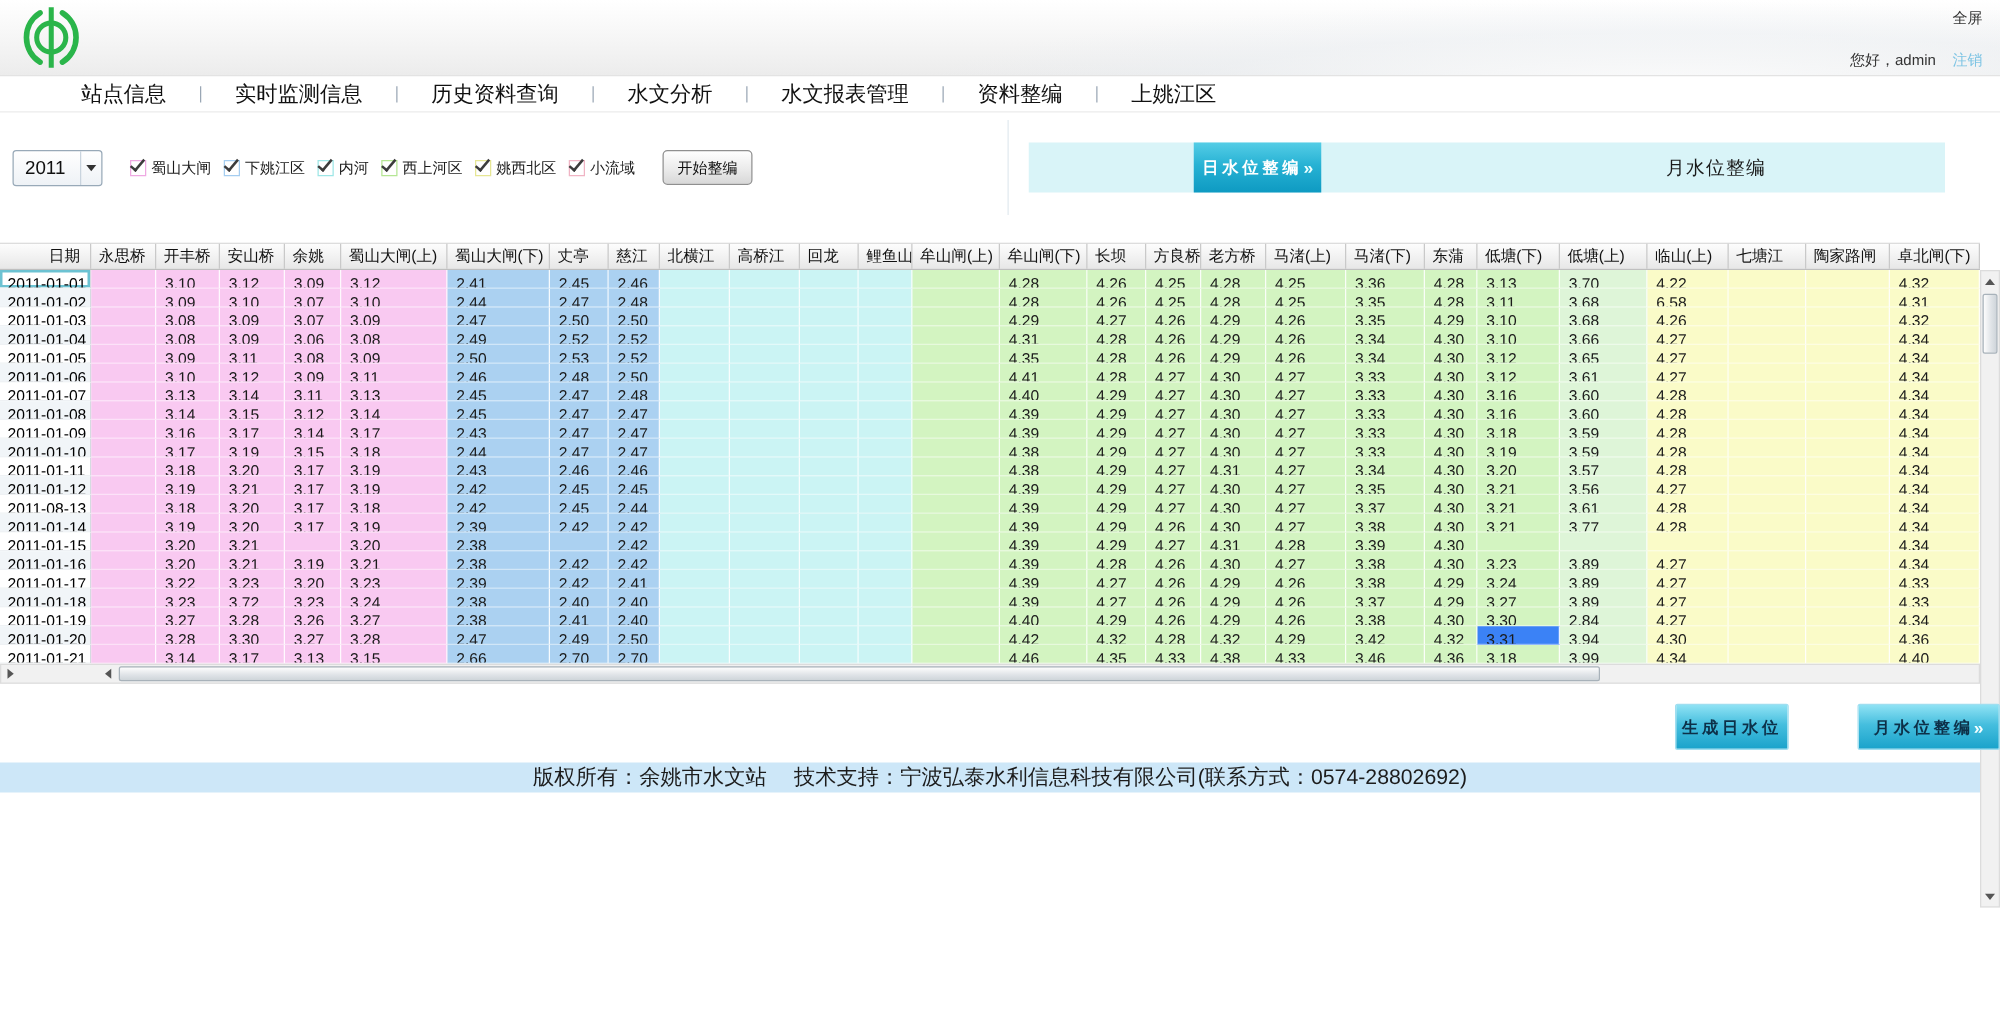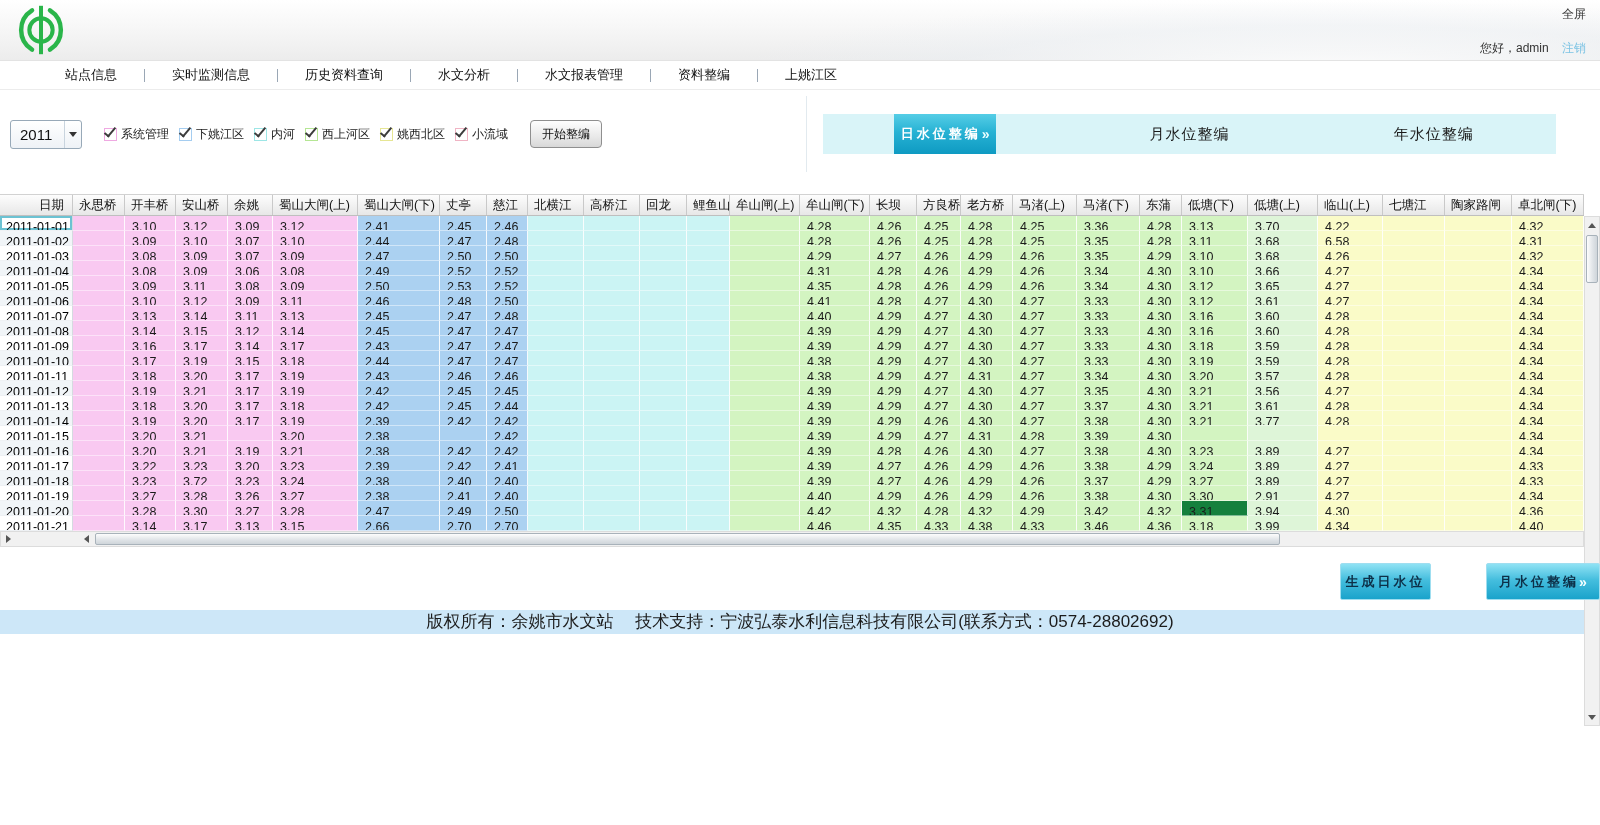--- a/index.html
+++ b/index.html
@@ -14,21 +14,21 @@
   .brand { position:absolute; left:14px; top:4px; display:flex; align-items:center; z-index:2; }
   .logo-svg { width:54px; height:52px; }
   .sys-title { font-size:22px; font-weight:bold; color:#4585cb; letter-spacing:2px; margin-left:12px; margin-top:6px; }
   .fullscreen-link { position:absolute; right:14px; top:6px; font-size:12px; color:#333; z-index:3; cursor:pointer; }
   .user-box { position:absolute; right:14px; top:40px; font-size:12px; color:#333; z-index:3; }
   .logout-link { color:#7ec4e4; margin-left:10px; cursor:pointer; }
 
   
   .nav-bar { height:30px; background:#fff; border-top:1px solid #e3e3e3; border-bottom:1px solid #ececec;
     display:flex; align-items:center; padding-left:38px; }
-  .nav-item { font-size:13px; color:#111; padding:0 27px; cursor:pointer; white-space:nowrap; }
+  .nav-item { font-size:17px; color:#111; padding:0 27px; cursor:pointer; white-space:nowrap; }
   .nav-sep { width:1px; height:13px; background:#9aa7b5; }
 
   
   .controls-row { margin-top:12px; height:64px; display:flex; position:relative; }
   .controls-left { width:806px; display:flex; align-items:center; padding-left:10px; }
   .controls-divider { position:absolute; left:806px; top:-6px; height:76px; width:1px; background:#e2eaef; }
 
   .year-select { width:72px; height:29px; border:1px solid #98a9b8; border-radius:3px;
     background:linear-gradient(180deg,#fff,#eef2f6); display:flex; align-items:center; cursor:pointer; }
   .year-value { flex:1; font-size:15px; color:#111; padding-left:9px; }
@@ -142,21 +142,21 @@
         <span class="year-value">2011</span>
         <span class="year-arrow-box">
           <span class="caret-down"></span>
         </span>
       </div>
       <div class="checkbox-group">
           <span class="cb-item">
             <span class="cb-box" style="border-color: rgb(239, 169, 226);">
               <span class="cb-check"></span>
             </span>
-            <span class="cb-label">系统管理</span>
+            <span class="cb-label">蜀山大闸</span>
           </span>
           <span class="cb-item">
             <span class="cb-box" style="border-color: rgb(165, 205, 240);">
               <span class="cb-check"></span>
             </span>
             <span class="cb-label">下姚江区</span>
           </span>
           <span class="cb-item">
             <span class="cb-box" style="border-color: rgb(157, 230, 230);">
               <span class="cb-check"></span>
@@ -188,23 +188,20 @@
     <div class="tabs-strip">
         <div class="tab-section">
           <button class="tab-active">
             <span>日水位整编</span>
             <span class="tab-arrow">»</span>
           </button>
         </div>
         <div class="tab-section">
           <div class="tab-label">月水位整编</div>
         </div>
-        <div class="tab-section">
-          <div class="tab-label">年水位整编</div>
-        </div>
       </div>
   </div>
 
   <div class="table-area">
     <div class="grid">
       <div class="grid-header">
           <div class="h-cell" style="width: 73px; padding-left: 39px;">日期</div>
           <div class="h-cell" style="width: 52px;">永思桥</div>
           <div class="h-cell" style="width: 51px;">开丰桥</div>
           <div class="h-cell" style="width: 52px;">安山桥</div>
@@ -575,21 +572,21 @@
             <div class="cell" style="width: 63px; background-color: rgb(211, 244, 193);">3.35</div>
             <div class="cell" style="width: 42px; background-color: rgb(211, 244, 193);">4.30</div>
             <div class="cell" style="width: 66px; background-color: rgb(211, 244, 193);">3.21</div>
             <div class="cell" style="width: 70px; background-color: rgb(222, 245, 216);">3.56</div>
             <div class="cell" style="width: 65px; background-color: rgb(250, 251, 200);">4.27</div>
             <div class="cell" style="width: 62px; background-color: rgb(250, 251, 200);"></div>
             <div class="cell" style="width: 67px; background-color: rgb(250, 251, 200);"></div>
             <div class="cell" style="width: 72px; background-color: rgb(250, 251, 200);">4.34</div>
           </div>
           <div class="g-row">
-            <div class="cell date" style="width: 73px;">2011-01-13</div>
+            <div class="cell date" style="width: 73px;">2011-08-13</div>
             <div class="cell" style="width: 52px; background-color: rgb(249, 201, 241);"></div>
             <div class="cell" style="width: 51px; background-color: rgb(249, 201, 241);">3.18</div>
             <div class="cell" style="width: 52px; background-color: rgb(249, 201, 241);">3.20</div>
             <div class="cell" style="width: 45px; background-color: rgb(249, 201, 241);">3.17</div>
             <div class="cell" style="width: 85px; background-color: rgb(249, 201, 241);">3.18</div>
             <div class="cell" style="width: 82px; background-color: rgb(171, 209, 241);">2.42</div>
             <div class="cell" style="width: 47px; background-color: rgb(171, 209, 241);">2.45</div>
             <div class="cell" style="width: 41px; background-color: rgb(171, 209, 241);">2.44</div>
             <div class="cell" style="width: 56px; background-color: rgb(203, 244, 244);"></div>
             <div class="cell" style="width: 56px; background-color: rgb(203, 244, 244);"></div>
@@ -771,21 +768,21 @@
             <div class="cell" style="width: 43px; background-color: rgb(203, 244, 244);"></div>
             <div class="cell" style="width: 70px; background-color: rgb(211, 244, 193);"></div>
             <div class="cell" style="width: 70px; background-color: rgb(211, 244, 193);">4.40</div>
             <div class="cell" style="width: 47px; background-color: rgb(211, 244, 193);">4.29</div>
             <div class="cell" style="width: 44px; background-color: rgb(211, 244, 193);">4.26</div>
             <div class="cell" style="width: 52px; background-color: rgb(211, 244, 193);">4.29</div>
             <div class="cell" style="width: 64px; background-color: rgb(211, 244, 193);">4.26</div>
             <div class="cell" style="width: 63px; background-color: rgb(211, 244, 193);">3.38</div>
             <div class="cell" style="width: 42px; background-color: rgb(211, 244, 193);">4.30</div>
             <div class="cell" style="width: 66px; background-color: rgb(211, 244, 193);">3.30</div>
-            <div class="cell" style="width: 70px; background-color: rgb(222, 245, 216);">2.91</div>
+            <div class="cell" style="width: 70px; background-color: rgb(222, 245, 216);">2.84</div>
             <div class="cell" style="width: 65px; background-color: rgb(250, 251, 200);">4.27</div>
             <div class="cell" style="width: 62px; background-color: rgb(250, 251, 200);"></div>
             <div class="cell" style="width: 67px; background-color: rgb(250, 251, 200);"></div>
             <div class="cell" style="width: 72px; background-color: rgb(250, 251, 200);">4.34</div>
           </div>
           <div class="g-row">
             <div class="cell date" style="width: 73px;">2011-01-20</div>
             <div class="cell" style="width: 52px; background-color: rgb(249, 201, 241);"></div>
             <div class="cell" style="width: 51px; background-color: rgb(249, 201, 241);">3.28</div>
             <div class="cell" style="width: 52px; background-color: rgb(249, 201, 241);">3.30</div>
@@ -799,21 +796,21 @@
             <div class="cell" style="width: 47px; background-color: rgb(203, 244, 244);"></div>
             <div class="cell" style="width: 43px; background-color: rgb(203, 244, 244);"></div>
             <div class="cell" style="width: 70px; background-color: rgb(211, 244, 193);"></div>
             <div class="cell" style="width: 70px; background-color: rgb(211, 244, 193);">4.42</div>
             <div class="cell" style="width: 47px; background-color: rgb(211, 244, 193);">4.32</div>
             <div class="cell" style="width: 44px; background-color: rgb(211, 244, 193);">4.28</div>
             <div class="cell" style="width: 52px; background-color: rgb(211, 244, 193);">4.32</div>
             <div class="cell" style="width: 64px; background-color: rgb(211, 244, 193);">4.29</div>
             <div class="cell" style="width: 63px; background-color: rgb(211, 244, 193);">3.42</div>
             <div class="cell" style="width: 42px; background-color: rgb(211, 244, 193);">4.32</div>
-            <div class="cell" style="width: 66px; background-color: #15803d;">3.31</div>
+            <div class="cell" style="width: 66px; background-color: #3b82f6;">3.31</div>
             <div class="cell" style="width: 70px; background-color: rgb(222, 245, 216);">3.94</div>
             <div class="cell" style="width: 65px; background-color: rgb(250, 251, 200);">4.30</div>
             <div class="cell" style="width: 62px; background-color: rgb(250, 251, 200);"></div>
             <div class="cell" style="width: 67px; background-color: rgb(250, 251, 200);"></div>
             <div class="cell" style="width: 72px; background-color: rgb(250, 251, 200);">4.36</div>
           </div>
           <div class="g-row">
             <div class="cell date" style="width: 73px;">2011-01-21</div>
             <div class="cell" style="width: 52px; background-color: rgb(249, 201, 241);"></div>
             <div class="cell" style="width: 51px; background-color: rgb(249, 201, 241);">3.14</div>

